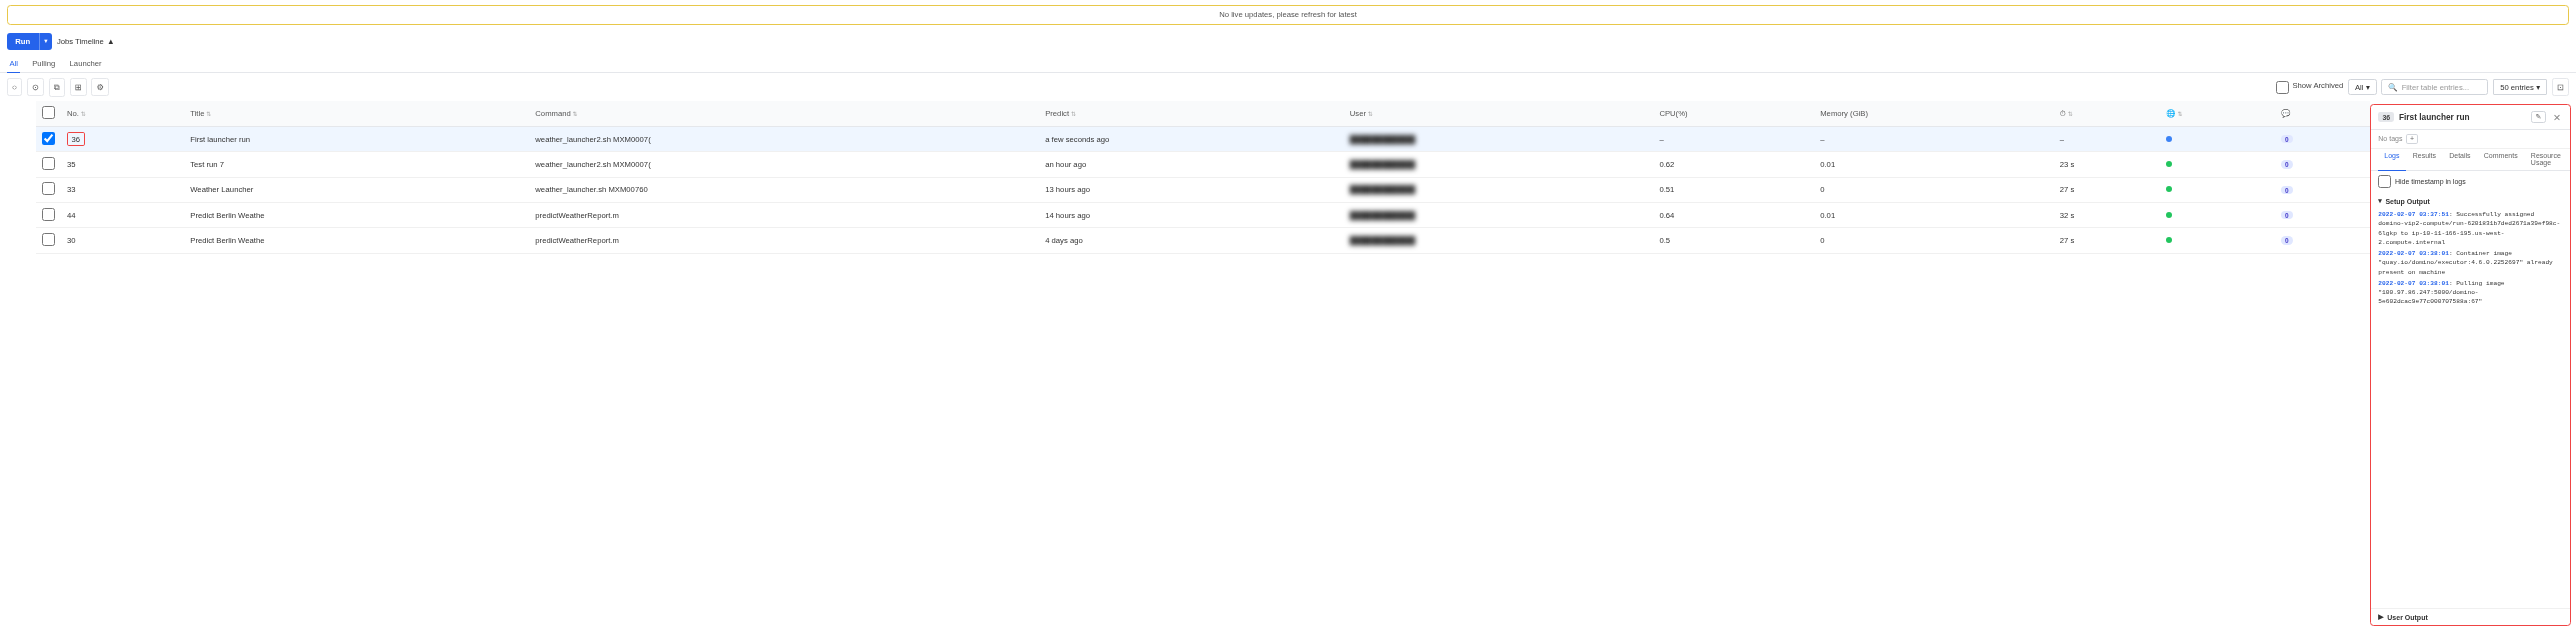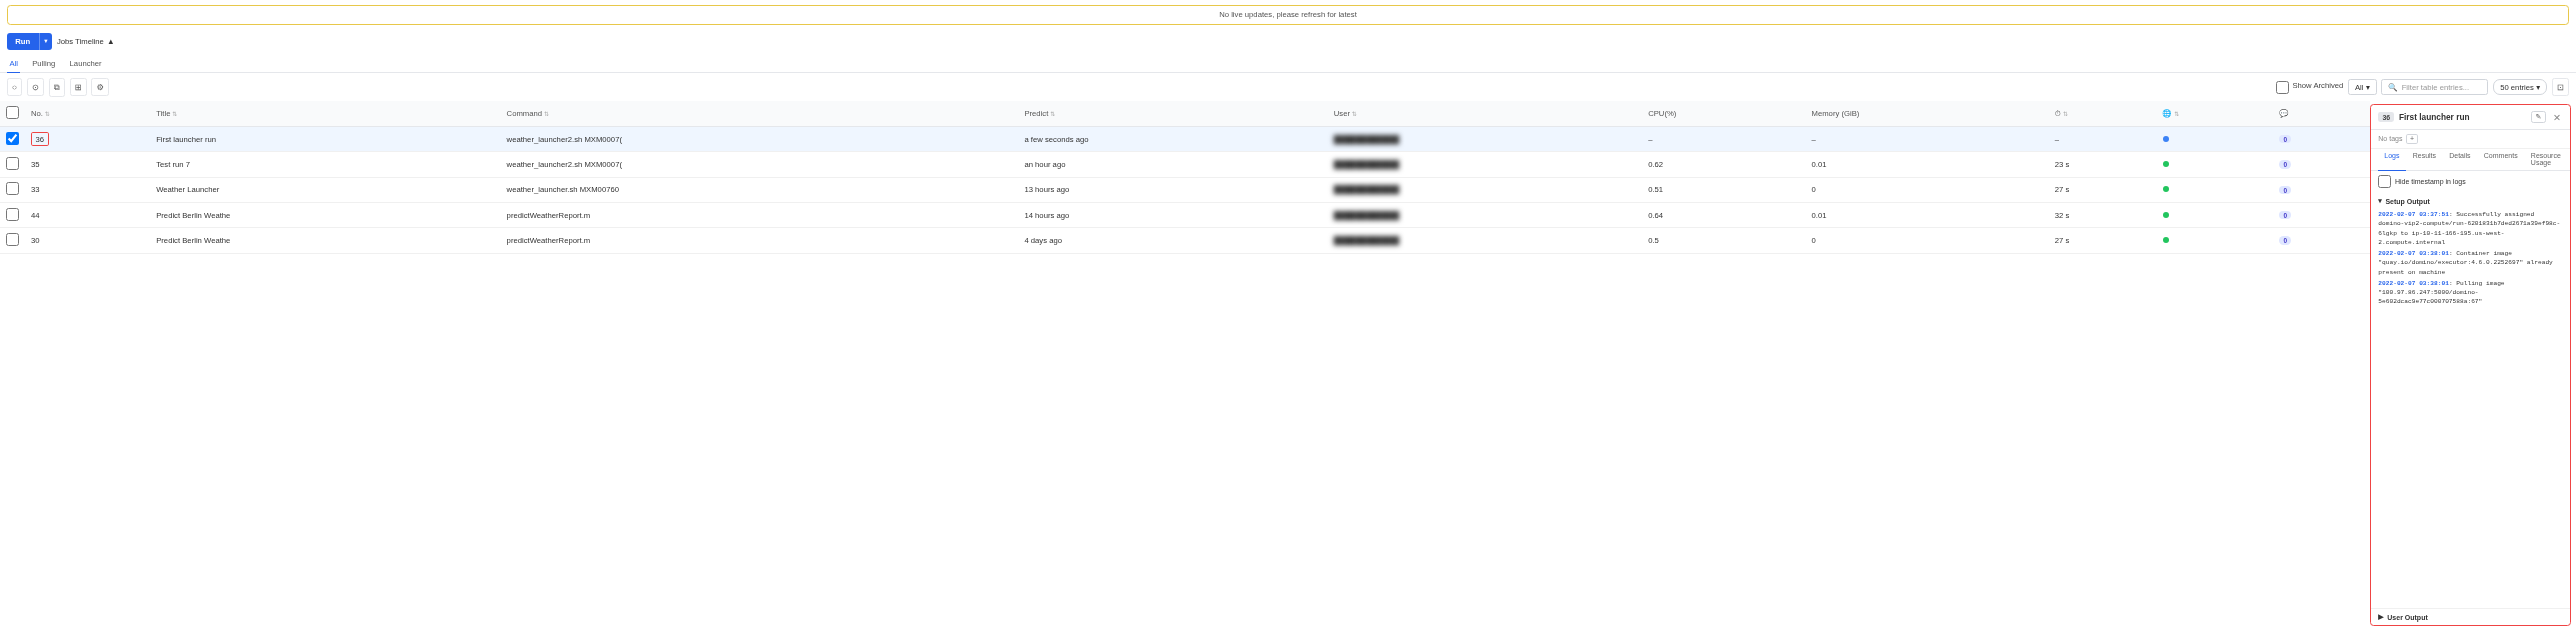--- a/index.html
+++ b/index.html
@@ -148,41 +148,42 @@
       font-size: 7.7px;
       color: #999;
       display: flex;
       align-items: center;
       gap: 3.6px;
       width: 107px;
     }
 
     .entries-dropdown {
       border: 0.6px solid #d1d5db;
-      border-radius: 7px;
+      border-radius: 1px;
       padding: 2.4px 6px;
       font-size: 7.7px;
       background: #fff;
       cursor: pointer;
       display: flex;
       align-items: center;
       gap: 2.4px;
     }
 
     
     .main-content {
       display: flex;
       flex: 1;
       overflow: hidden;
     }
 
     
     .table-area {
       flex: 1;
       overflow: auto;
+      padding-left: 36px;
     }
 
     table {
       width: 100%;
       border-collapse: collapse;
       font-size: 7.7px;
     }
 
     thead tr {
       background: #f9fafb;

